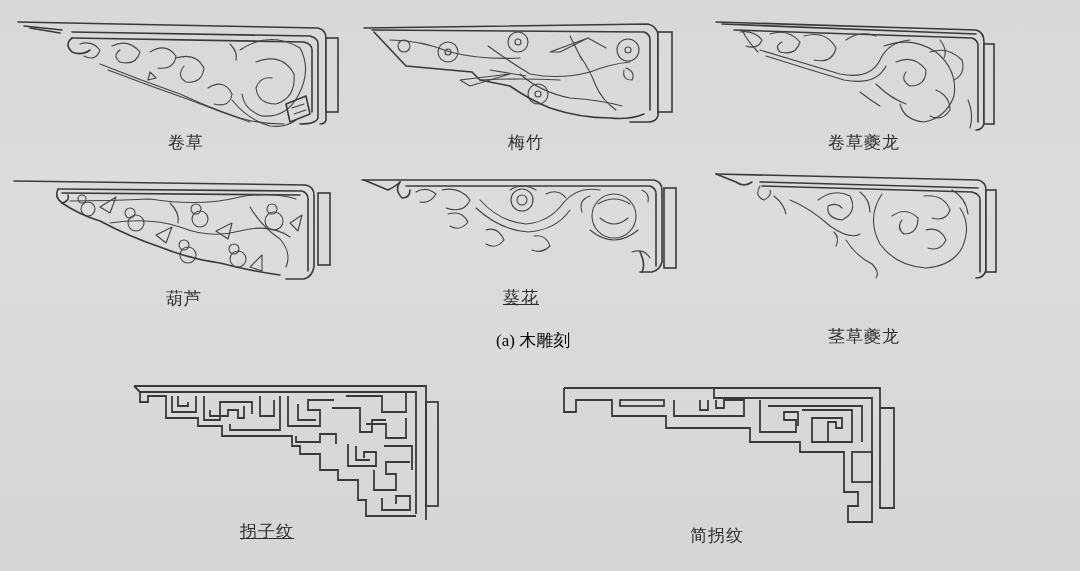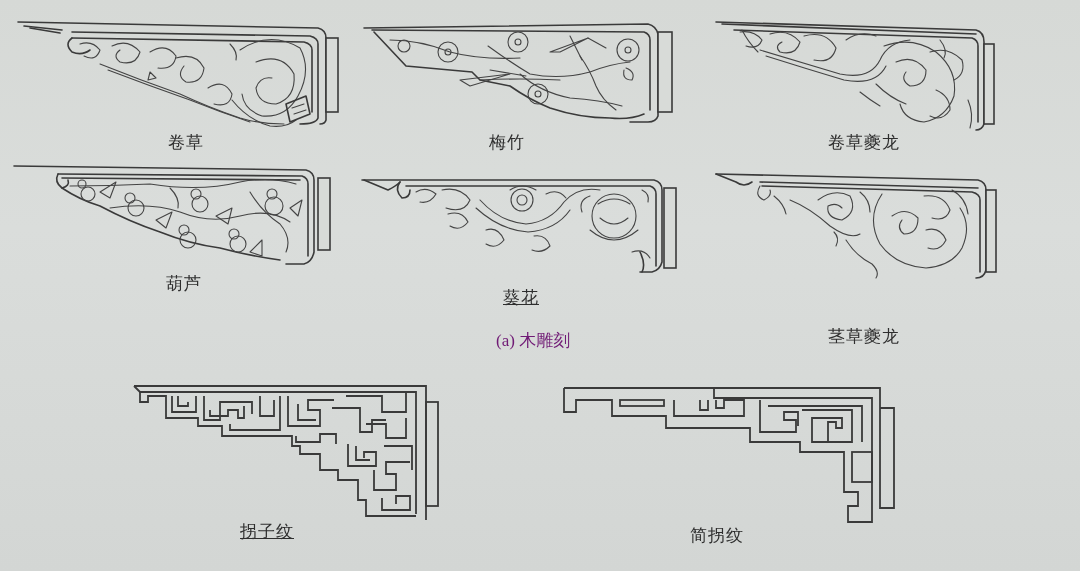--- a/index.html
+++ b/index.html
@@ -11,21 +11,21 @@
     position:relative;
   }
   .fig { position:absolute;padding-left:44px; }
   .fig svg { position:absolute; left:0; top:0; overflow:visible; }
   .caption {
     position:absolute; font-size:17px; color:#2e2e2e;
     font-family: "DejaVu Sans", "Liberation Sans", sans-serif;
     white-space:nowrap; letter-spacing:1px;
   }
   .main-caption {
-    position:absolute; font-size:17px; color:#701a75;
+    position:absolute; font-size:17px; color:#000000;
     font-family: "Liberation Serif", "DejaVu Serif", serif;
     white-space:nowrap;
   }
   .main-caption .zh { font-family: "DejaVu Sans", "Liberation Sans", sans-serif; }
   svg .ln { fill:none; stroke:#3a3a3a; stroke-width:1.6; stroke-linejoin:round; stroke-linecap:round; }
   svg .lnt { fill:none; stroke:#444; stroke-width:1.1; stroke-linejoin:round; stroke-linecap:round; }
   svg .fill { fill:#d8dbd8; stroke:#3a3a3a; stroke-width:1.6; stroke-linejoin:miter; }
   svg .fret { fill:none; stroke:#3a3a3a; stroke-width:1.8; stroke-linejoin:miter; }
 </style>
 </head>
@@ -94,21 +94,21 @@
       <circle cx="158" cy="42" r="10"></circle>
         <circle cx="158" cy="42" r="3"></circle>
       <circle cx="178" cy="94" r="10"></circle>
         <circle cx="178" cy="94" r="3"></circle>
       <circle cx="268" cy="50" r="11"></circle>
         <circle cx="268" cy="50" r="3"></circle>
       <circle cx="44" cy="46" r="6"></circle>
       <path d="M266,68 Q276,72 272,80 Q262,80 264,70"></path>
     </g>
   </svg>
-  <div class="caption" style="left:129px;top:131px;text-align:center;">梅竹</div>
+  <div class="caption" style="left:148px;top:131px;text-align:center;">梅竹</div>
 </div>
 
 <div class="fig" style="left:700px;top:0;width:380px;height:160px;">
   <svg width="380" height="160" viewBox="0 0 380 160">
     <path class="ln" d="M16,22 L276,30 Q284,32 284,42 L284,124 Q282,130 276,130"></path>
     <path class="ln" d="M22,24 L276,34"></path>
     <path class="ln" d="M34,30 L272,38 Q278,40 278,46 L278,122"></path>
     <rect class="fill" x="284" y="44" width="10" height="80"></rect>
     <g class="lnt">
       <path d="M40,32 Q54,30 62,40 Q58,50 46,46"></path>
@@ -126,21 +126,21 @@
       <path d="M268,100 Q274,114 270,128"></path>
     </g>
     <g class="lnt">
       <path d="M42,30 Q48,42 58,52"></path>
       <path d="M160,92 Q170,100 180,106"></path>
     </g>
   </svg>
   <div class="caption" style="left:128px;top:131px;text-align:center;">卷草夔龙</div>
 </div>
 
-<div class="fig" style="left:0;top:152px;width:360px;height:160px;text-align:right;">
+<div class="fig" style="left:0;top:167px;width:360px;height:160px;text-align:right;">
   <svg width="360" height="160" viewBox="0 0 360 160">
     <path class="ln" d="M14,14 L306,18 Q314,20 314,28 L314,100 Q312,110 304,112 L286,112"></path>
     <path class="ln" d="M58,22 L302,24 Q308,26 308,32 L308,104"></path>
     <path class="ln" d="M62,26 L300,28"></path>
     <rect class="fill" x="318" y="26" width="12" height="72"></rect>
     <path class="ln" d="M58,22 Q54,30 62,36 Q70,34 68,28"></path>
 
     <path class="ln" d="M62,36 Q80,48 100,54 Q130,70 160,80 Q190,92 220,96 Q250,104 280,108"></path>
     <g class="lnt">
 

